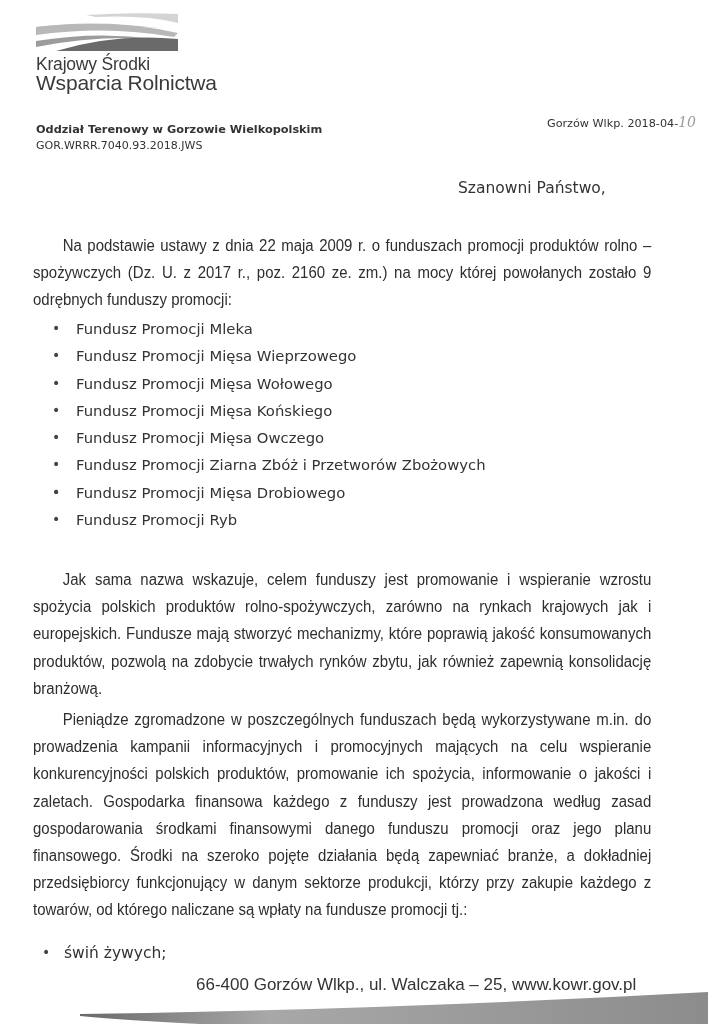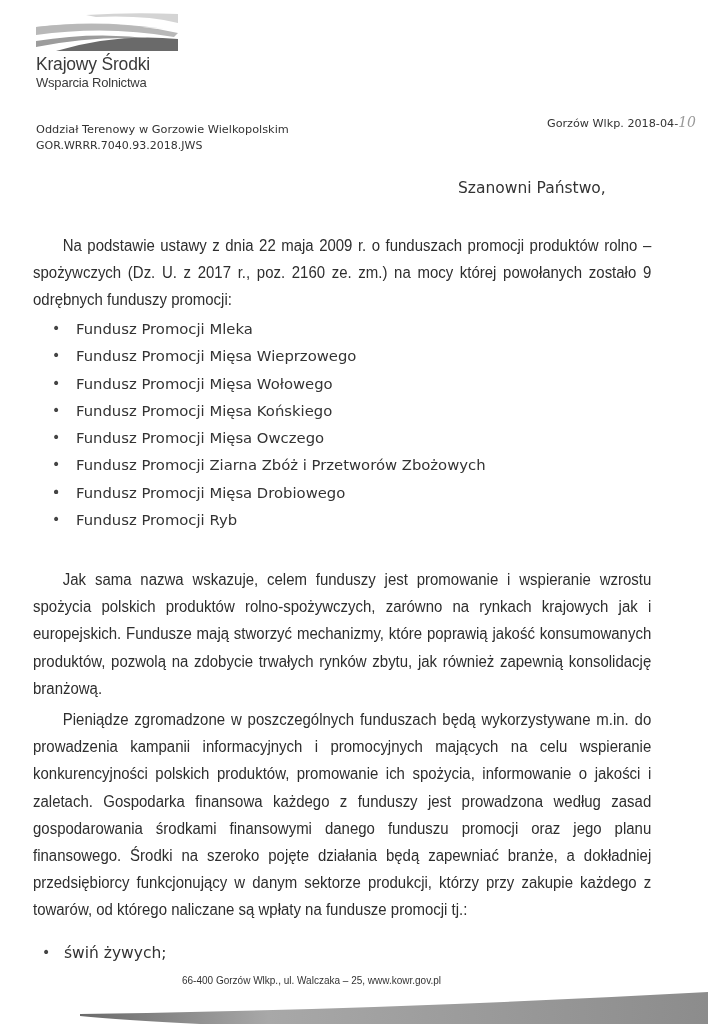--- a/index.html
+++ b/index.html
@@ -2,42 +2,42 @@
 <html><head>
   <meta charset="utf-8">
   <style>
     html, body { margin: 0; padding: 0; background: #ffffff; }
     body {
       width: 708px; height: 1024px; position: relative; overflow: hidden;
       font-family: "DejaVu Sans", sans-serif; color: #2a2a2a;
     }
     .logo { position: absolute; left: 36px; top: 11px; width: 142px; height: 40px; }
     .logo-title { position: absolute; left: 36px; top: 54px; font-size: 17.5px; color: #3a3a3a; letter-spacing: -0.2px; line-height: 20px; font-family: "Liberation Sans", sans-serif; }
-    .logo-sub { position: absolute; left: 36px; top: 74px; font-size: 13px; color: #3a3a3a; letter-spacing: -0.2px; line-height: 18px; font-family: "Liberation Sans", sans-serif; }
-    .branch { position: absolute; left: 36px; top: 123px; font-size: 11.3px; font-weight: normal; color: #333; }
+    .logo-sub { position: absolute; left: 36px; top: 74px; font-size: 21px; color: #3a3a3a; letter-spacing: -0.2px; line-height: 18px; font-family: "Liberation Sans", sans-serif; }
+    .branch { position: absolute; left: 36px; top: 123px; font-size: 11.3px; font-weight: bold; color: #333; }
     .ref { position: absolute; left: 36px; top: 139px; font-size: 11px; color: #333; }
     .date { position: absolute; right: 12px; top: 114px; font-size: 11.2px; color: #333; }
     .date .hand { font-family: "DejaVu Serif", serif; font-style: italic; color: #9a9a9a; font-size: 14px; }
     .greeting { position: absolute; left: 458px; top: 179px; font-size: 15.5px; color: #333; }
     .body-text {
       position: absolute; left: 33px; width: 644px; font-family: "Liberation Sans", sans-serif;
       font-size: 15.6px; line-height: 27.2px; color: #2e2e2e; text-align: justify;
       transform: scaleX(0.96); transform-origin: left top;
     }
     .p1 { top: 232px; }
     .p1 .first, .p2 .first, .p3 .first { text-indent: 31px; }
     .list { position: absolute; left: 48px; top: 315px; margin: 0; padding: 0; list-style: none; font-size: 14.8px; line-height: 27.3px; color: #333; }
     .list li { position: relative; padding-left: 28px; }
     .list li .bullet { position: absolute; left: 4px; top: 0; font-size: 14px; color: #444; }
     .p2 { top: 566px; }
     .p3 { top: 706px; }
     .list2 { position: absolute; left: 42px; top: 944px; margin: 0; padding: 0; list-style: none; font-size: 15.5px; color: #333; }
     .list2 li { position: relative; padding-left: 22px; }
     .list2 li .bullet { position: absolute; left: 0; top: 0; font-size: 14px; color: #444; }
-    .footer { position: absolute; left: 174px; top: 975px; font-size: 10px; color: #333; font-family: "Liberation Sans", sans-serif; padding-left: 8px; }
+    .footer { position: absolute; left: 188px; top: 975px; font-size: 17px; color: #333; font-family: "Liberation Sans", sans-serif; padding-left: 8px; }
     .footer-swoosh { position: absolute; left: 80px; top: 990px; width: 628px; height: 34px; }
   </style>
 </head>
 <body>
 
 <svg class="logo" viewBox="0 0 142 40">
   <path d="M50 4 Q95 1 142 3 L142 12 Q110 4 60 6 Z" fill="#d4d4d4"></path>
   <path d="M0 16 Q60 8 130 18 Q80 12 0 22 Z" fill="#bfbfbf"></path>
   <path d="M0 16 L0 24 Q70 14 138 26 L142 22 Q80 8 0 16 Z" fill="#b8b8b8"></path>
   <path d="M0 30 Q60 20 120 28 Q60 24 0 36 Z" fill="#9c9c9c"></path>

